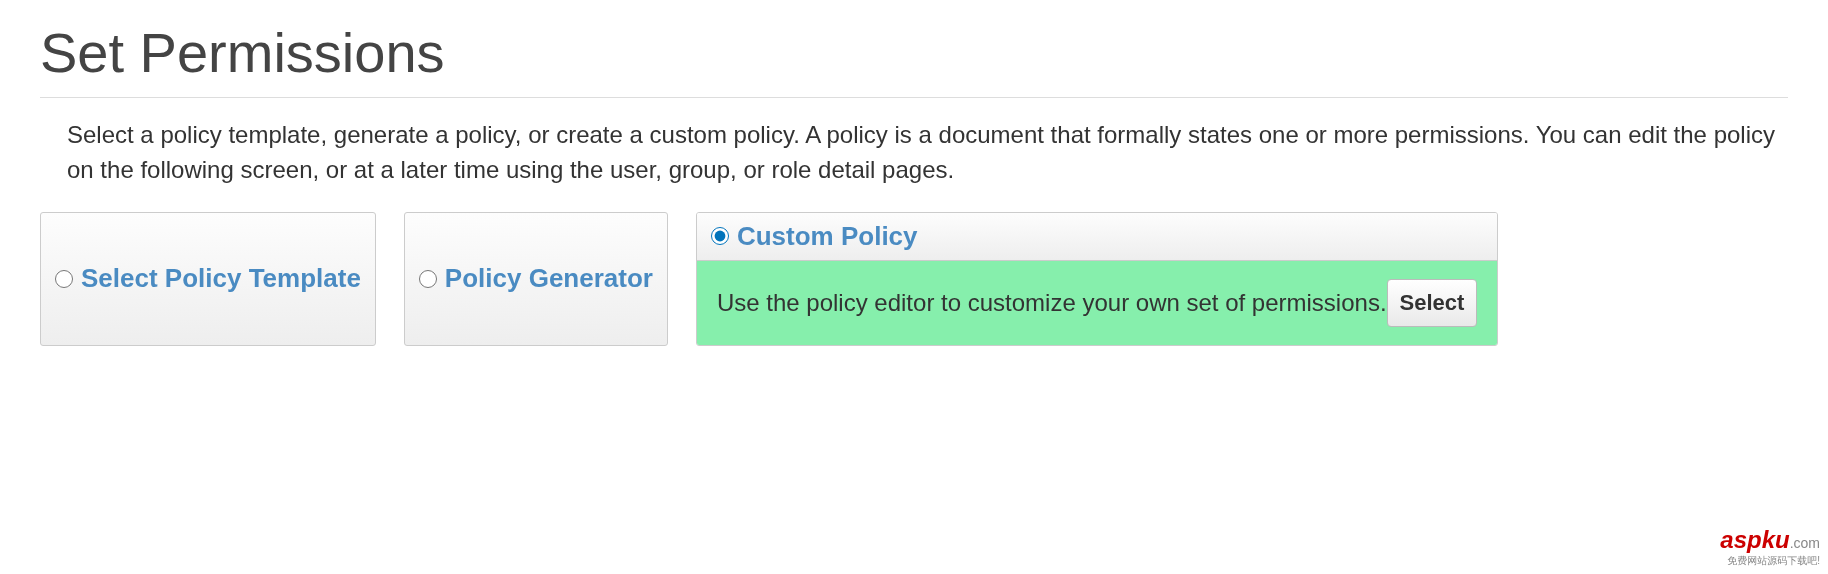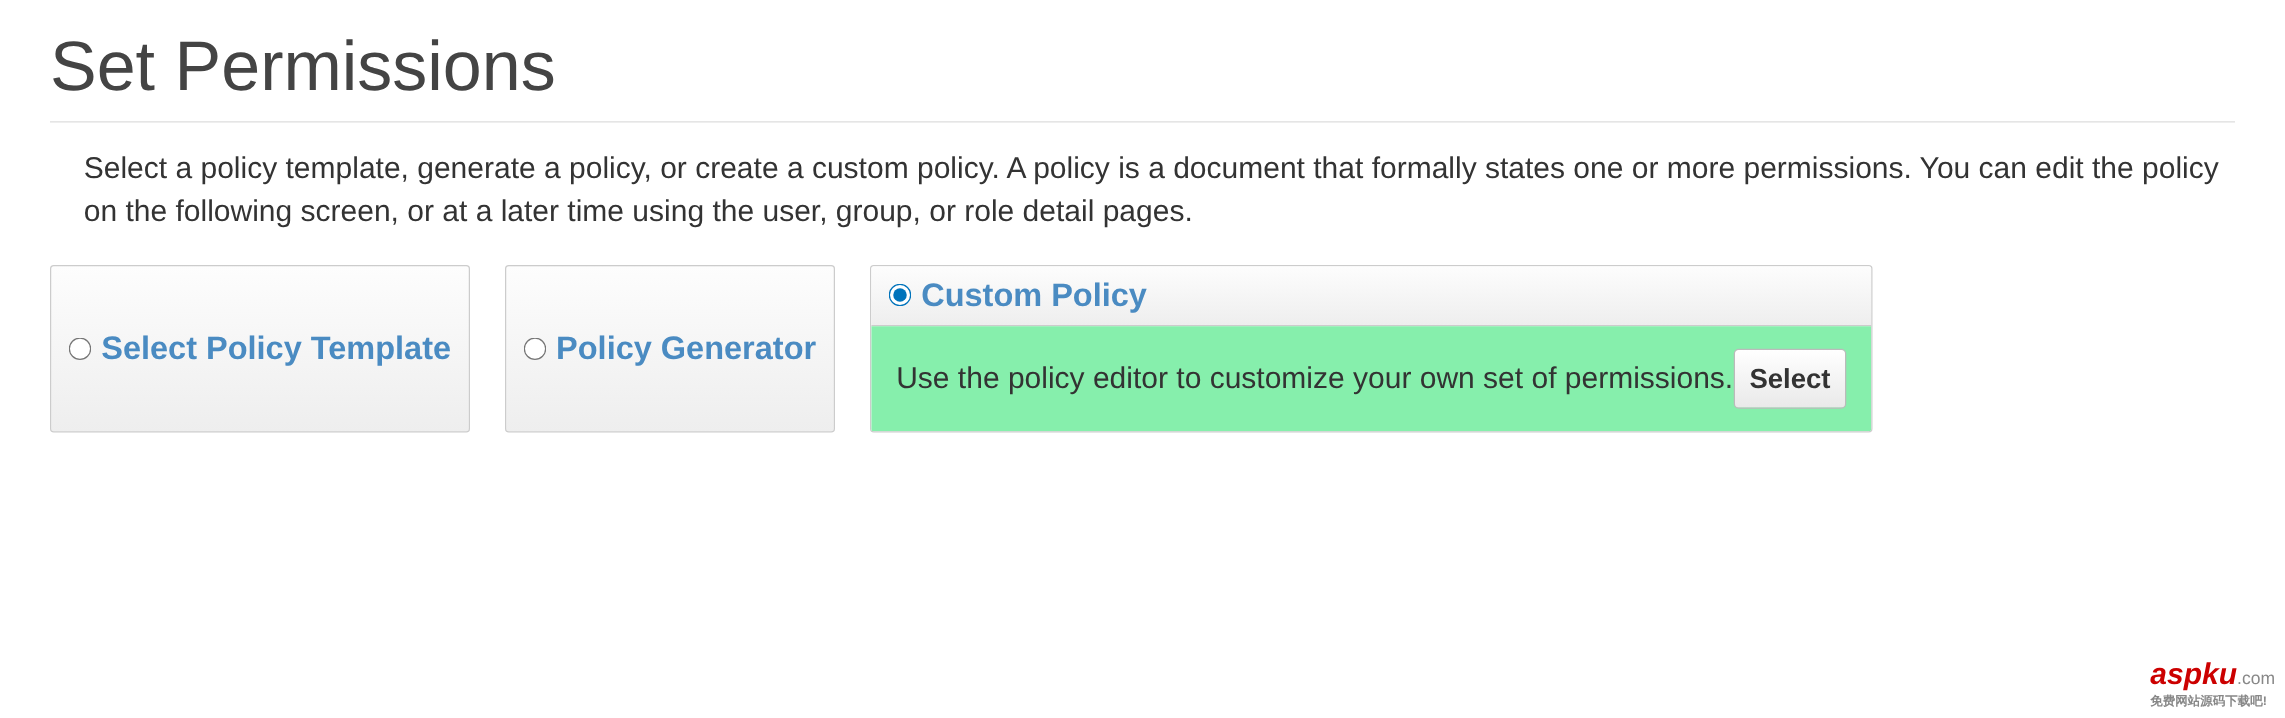--- a/index.html
+++ b/index.html
@@ -103,22 +103,23 @@
       margin-top: 21px;
     }
     .watermark .com {
       font-size: 14px;
       font-weight: 400;
       font-style: normal;
     }
     .watermark .sub {
       display: block;
       font-size: 10px;
-      font-weight: 700;
+      font-weight: 400;
       font-style: normal;
+      text-align: right;
       color: #888;
     }
   </style>
 </head>
 <body>
 
 <h1 class="page-title">Set Permissions</h1>
 
 <p class="description">Select a policy template, generate a policy, or create a custom policy. A policy is a document that formally states one or more permissions. You can edit the policy on the following screen, or at a later time using the user, group, or role detail pages.</p>
 

